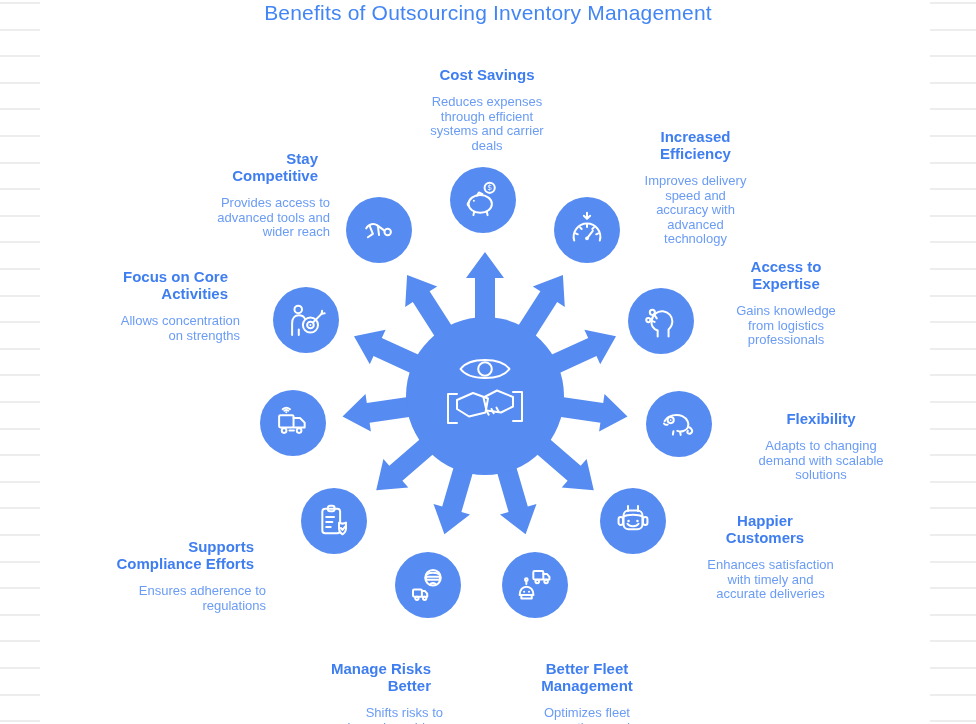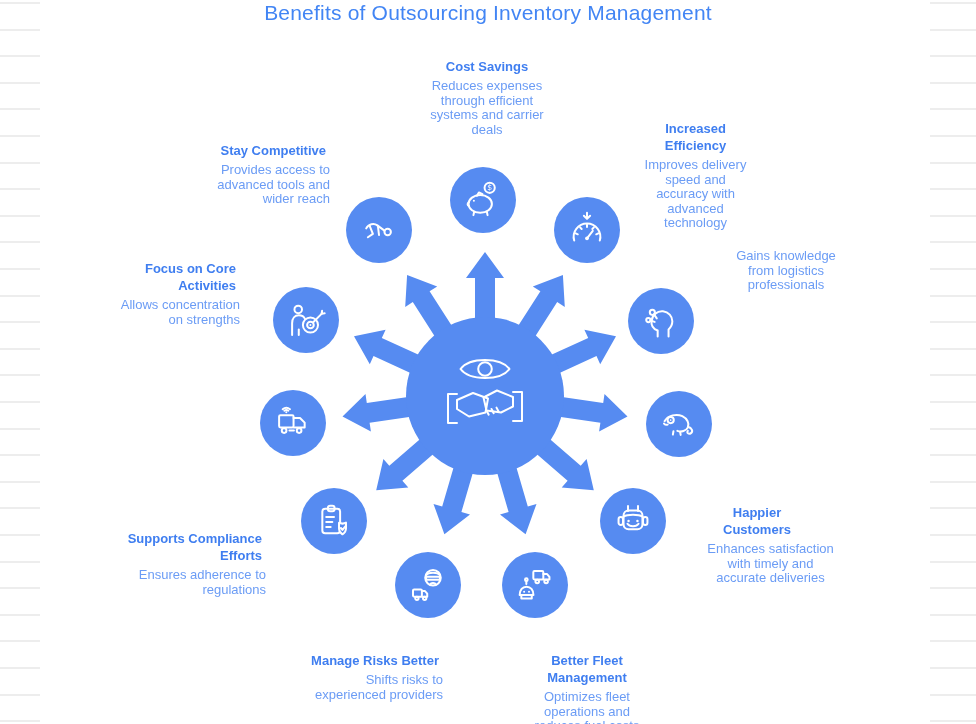--- a/index.html
+++ b/index.html
@@ -18,21 +18,21 @@
   }
   svg.hub{position:absolute;left:0;top:0;width:976px;height:724px;z-index:1;}
   .hubc,.arrow{fill:var(--primary,#568bf1);}
   .hub-icons{stroke:#fff;stroke-width:2;fill:none;stroke-linecap:round;stroke-linejoin:round;}
   .icon-circle{
     position:absolute;width:66px;height:66px;border-radius:50%;z-index:2;
     background:var(--primary,#568bf1);display:flex;align-items:center;justify-content:center;
   }
   .icon-circle svg{width:40px;height:40px;stroke:#fff;fill:none;stroke-width:1.8;stroke-linecap:round;stroke-linejoin:round;}
   .txt{position:absolute;z-index:2;}
-  .txt h3{margin:4px;font-size:13px;line-height:17px;font-weight:bold;color:var(--heading,#3f7ef0);}
+  .txt h3{margin:12px;font-size:15px;line-height:17px;font-weight:bold;color:var(--heading,#3f7ef0);}
   .txt p{margin:3px 0 0;font-size:13px;line-height:14.5px;color:var(--desc,#6b9cf5);}
   .txt.center{text-align:center;} .txt.left{text-align:center;} .txt.right{text-align:right;}
   .txt.right h3.narrow{margin-left:auto;}
 </style>
 </head>
 <body>
 
 <div class="canvas">
 
   <div class="stripes left"></div>
@@ -94,32 +94,37 @@
     <svg viewBox="0 0 36 36">
       <path d="M18,2.5 v5 M15.2,5.2 L18,8 L20.8,5.2"></path>
       <path d="M6.5,27.5 A12,12 0 1 1 29.5,27.5"></path>
       <path d="M7.8,21 l1.9,0.9 M11.8,15.6 l1.4,1.5 M18,13.2 v2.2 M24.2,15.6 l-1.4,1.5 M28.2,21 l-1.9,0.9"></path>
       <circle cx="18" cy="25.5" r="1.7" fill="#fff" stroke="none"></circle>
       <path d="M18,25.5 L23.2,18.8"></path>
     </svg>
   </div>
 
   <div class="txt left" style="left:731px;top:246px;width:110px">
+    <h3>Access to Expertise</h3>
     <p>Gains knowledge from logistics professionals</p>
   </div>
   <div class="icon-circle" style="left:628px;top:288px">
     <svg viewBox="0 0 36 36">
       <path d="M15,32 v-5.5 C11,25 9,21.5 9.5,17.8 C10.2,12.5 14.5,8.8 19.8,9.3 C24.8,9.8 28.2,13.8 28.2,18.3 C28.2,21.3 26.8,23.8 24.8,25.6 V32"></path>
       <circle cx="10.2" cy="10.2" r="2.3"></circle>
       <path d="M11.7,12 L14.2,15.6"></path>
       <circle cx="6.6" cy="17.2" r="1.9"></circle>
       <path d="M8.5,17.6 L12.3,18.8"></path>
     </svg>
   </div>
 
+  <div class="txt left" style="left:757px;top:398px;width:128px">
+    <h3>Flexibility</h3>
+    <p>Adapts to changing demand with scalable solutions</p>
+  </div>
   <div class="icon-circle" style="left:646px;top:391px">
     <svg viewBox="0 0 36 36">
       <path d="M5,15.5 C8,10 16,8.5 21,11 C25.5,13.2 27.5,17.5 26,21 C24.5,24.2 20,25.5 16.5,24.2"></path>
       <path d="M26,20.5 C29.5,21.5 31,24.5 28.8,26.2 C26.8,27.7 24.4,25.8 26,24.2"></path>
       <circle cx="10.5" cy="14.5" r="2.8"></circle>
       <circle cx="10.5" cy="14.5" r="0.8" fill="#fff" stroke="none"></circle>
       <path d="M4.5,17.6 c0.9,1 2.1,1.4 3.3,1"></path>
       <path d="M13,24.5 l-0.5,3 M19,25 l0.5,2.8"></path>
     </svg>
   </div>

